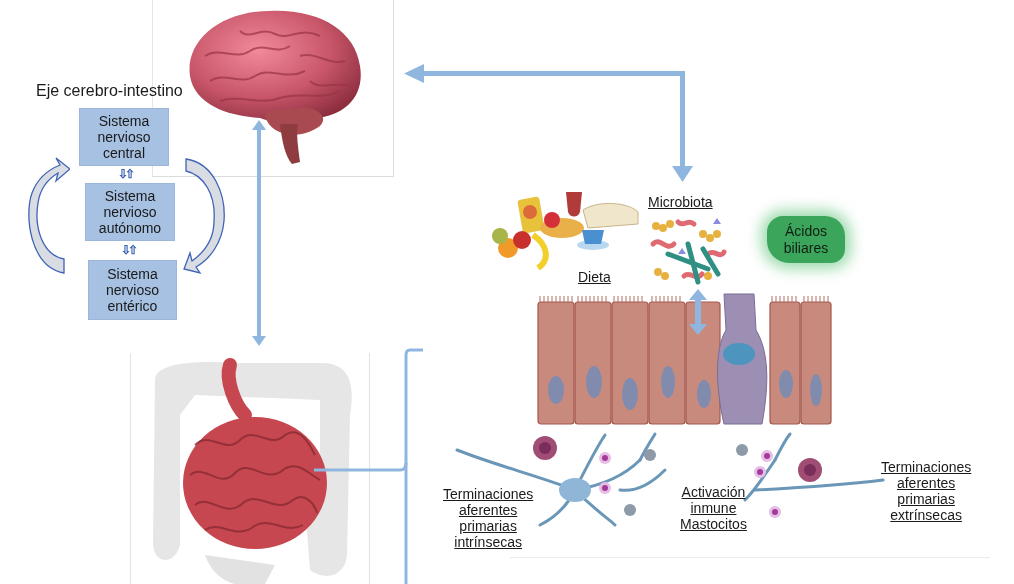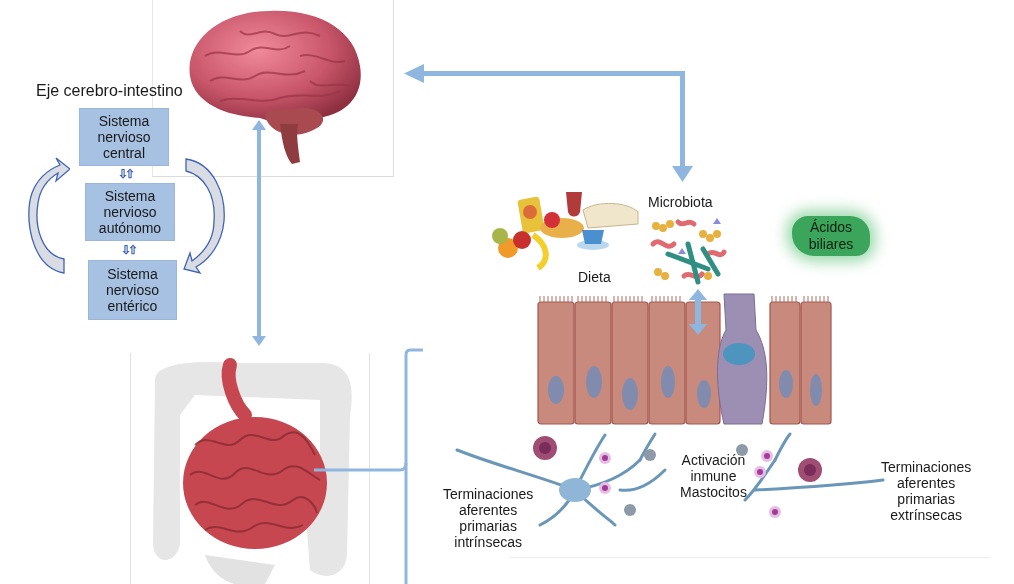--- a/index.html
+++ b/index.html
@@ -12,22 +12,22 @@
                border-left: 1px solid #e2e2e2; border-right: 1px solid #e2e2e2; }
   .title { left: 36px; top: 82px; font-size: 16px; }
   .box { position: absolute; background: #a7c1e2; border: 1px solid #9bb6da;
          display: flex; align-items: center; justify-content: center; text-align: center;
          font-size: 14px; line-height: 16px; color: #1a1a1a; box-sizing: border-box; }
   .box span { white-space: pre-line; }
   .box1 { left: 79px; top: 108px; width: 90px; height: 58px; }
   .box2 { left: 85px; top: 183px; width: 90px; height: 58px; }
   .box3 { left: 88px; top: 260px; width: 89px; height: 60px; }
   .mini-arrows { position: absolute; font-size: 12px; color: #3a5fb0; font-weight: bold; letter-spacing: -3px; }
-  .lbl { position: absolute; font-size: 14px; text-align: center; line-height: 16px; white-space: pre-line; color: #1a1a1a; }
-  .acidos { left: 792px; top: 216px; width: 78px; height: 40px; background: #3ba55c;
+  .lbl { position: absolute; font-size: 14px; text-align: center; line-height: 16px; white-space: pre-line; color: #1a1a1a; text-decoration: underline; }
+  .acidos { left: 767px; top: 216px; width: 78px; height: 47px; background: #3ba55c;
             border-radius: 16px 20px 14px 22px; box-shadow: 0 0 14px 6px rgba(80,190,110,0.55);
             display: flex; align-items: center; justify-content: center; text-align: center;
             font-size: 14px; line-height: 17px; color: #0f1f12; white-space: pre-line; }
   .baseline { left: 510px; top: 557px; width: 480px; height: 1px; background: #ececec; }
 </style>
 </head>
 <body>
 
 <div class="abs panel-brain"></div>
 <svg class="abs" style="left:180px;top:6px" width="200" height="160">
@@ -232,21 +232,21 @@
       <circle cx="195" cy="25" r="6"></circle>
       <circle cx="175" cy="80" r="6"></circle>
       <circle cx="287" cy="20" r="6"></circle>
     </g>
 </svg>
 
 <div class="lbl" style="left:443px;top:486px">Terminaciones
 aferentes
 primarias
 intrínsecas</div>
-<div class="lbl" style="left:680px;top:452px">Activación
+<div class="lbl" style="left:680px;top:484px">Activación
 inmune
 Mastocitos</div>
 <div class="lbl" style="left:881px;top:459px">Terminaciones
 aferentes
 primarias
 extrínsecas</div>
 
 <div class="abs baseline"></div>
 
 </body></html>

